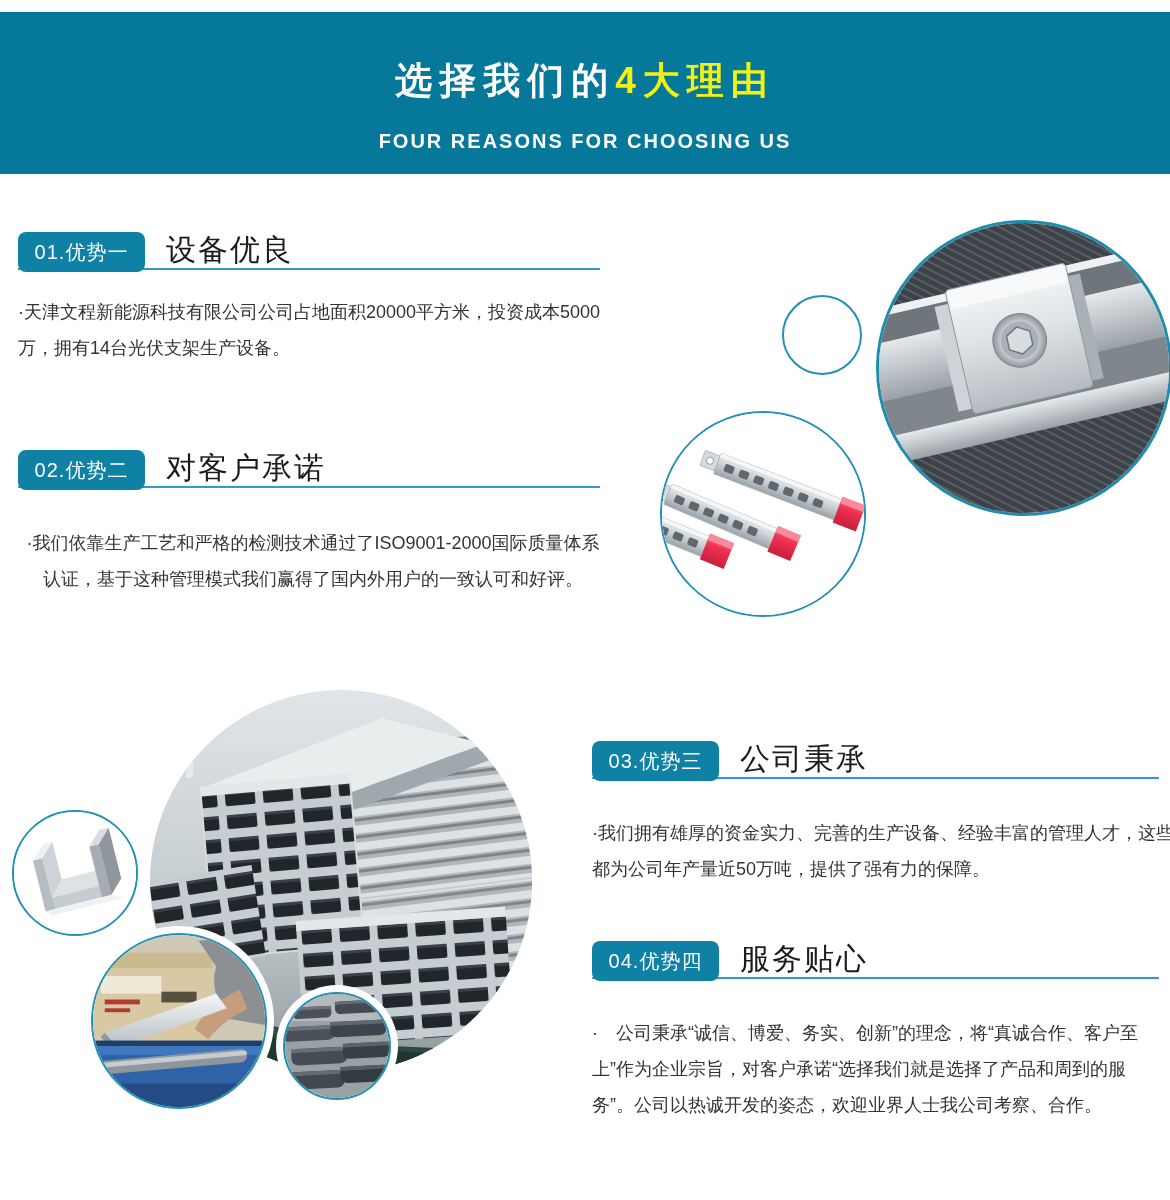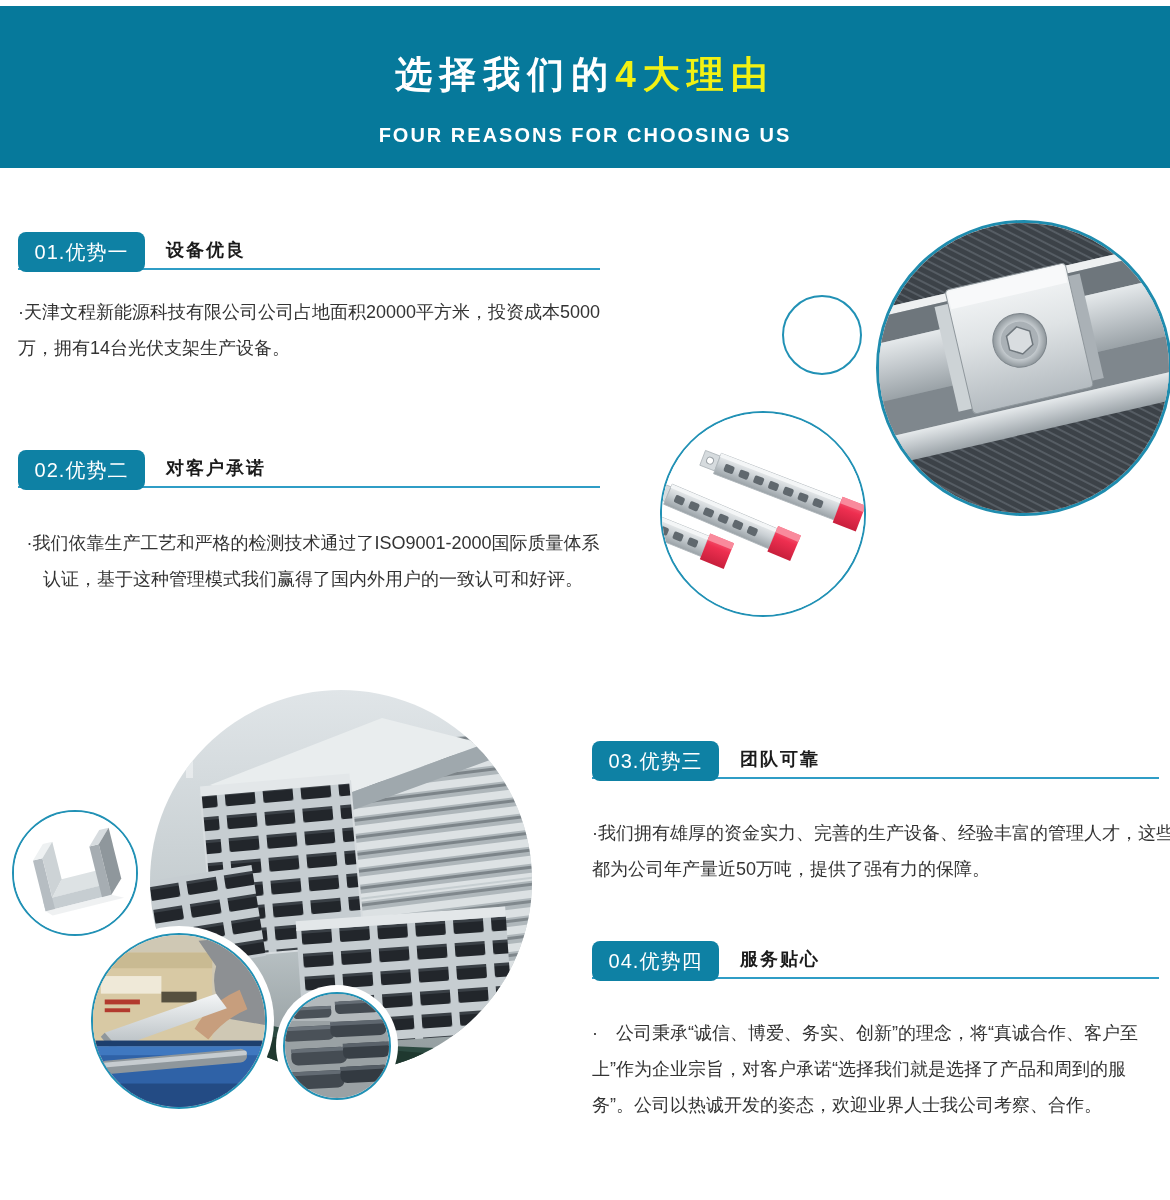--- a/index.html
+++ b/index.html
@@ -5,21 +5,21 @@
   * { margin:0; padding:0; box-sizing:border-box; }
   html,body { background:#fff; }
   .page {
     position:relative; width:1170px; height:1200px; overflow:hidden;
     background:#ffffff;
     font-family:"Liberation Sans","DejaVu Sans",sans-serif;
   }
 
   
   .hero {
-    position:absolute; left:0; top:6px; width:1170px; height:162px;
+    position:absolute; left:0; top:12px; width:1170px; height:162px;
     background:#06799b; text-align:center;
   }
   .hero-title {
     padding-top:44px; font-size:37px; font-weight:bold; color:#ffffff;
     letter-spacing:7px; white-space:nowrap;
   }
   .hero-title .hl { color:#f2f113; }
   .hero-sub {
     margin-top:24px; font-size:20px; font-weight:bold; color:#ffffff;
     letter-spacing:2px;
@@ -33,21 +33,21 @@
   }
   .f-badge {
     position:absolute; left:0; top:0; width:127px; height:40px;
     background:#0e81a4; color:#ffffff; font-size:20px;
     display:flex; align-items:center; justify-content:center;
     letter-spacing:1px;
     border-radius:8px;
   }
   .f-title {
     position:absolute; left:148px; top:0; height:38px; line-height:36px;
-    font-size:18px; font-weight:bold; color:#1b1b1b; letter-spacing:2px;
+    font-size:30px; font-weight:normal; color:#1b1b1b; letter-spacing:2px;
   }
   .f-body { position:absolute; left:0; }
   .f-body p {
     font-size:18px; line-height:36px; color:#333333; white-space:nowrap;
   }
   .s1 { left:18px;  top:232px; width:582px; }
   .s1 .f-body { top:62px; width:590px; }
   .s2 { left:18px;  top:450px; width:582px;text-align:center; }
   .s2 .f-body { top:75px; width:590px; }
   .s3 { left:592px; top:741px; width:567px; }
@@ -96,21 +96,21 @@
     </div>
     <div class="f-body">
       <p>·我们依靠生产工艺和严格的检测技术通过了ISO9001-2000国际质量体系</p>
       <p>认证，基于这种管理模式我们赢得了国内外用户的一致认可和好评。</p>
     </div>
   </section>
 
   <section class="feature s3">
     <div class="f-head">
       <div class="f-badge">03.优势三</div>
-      <h3 class="f-title">团队可靠</h3>
+      <h3 class="f-title">公司秉承</h3>
     </div>
     <div class="f-body">
       <p>·我们拥有雄厚的资金实力、完善的生产设备、经验丰富的管理人才，这些</p>
       <p>都为公司年产量近50万吨，提供了强有力的保障。</p>
     </div>
   </section>
 
   <section class="feature s4">
     <div class="f-head">
       <div class="f-badge">04.优势四</div>

